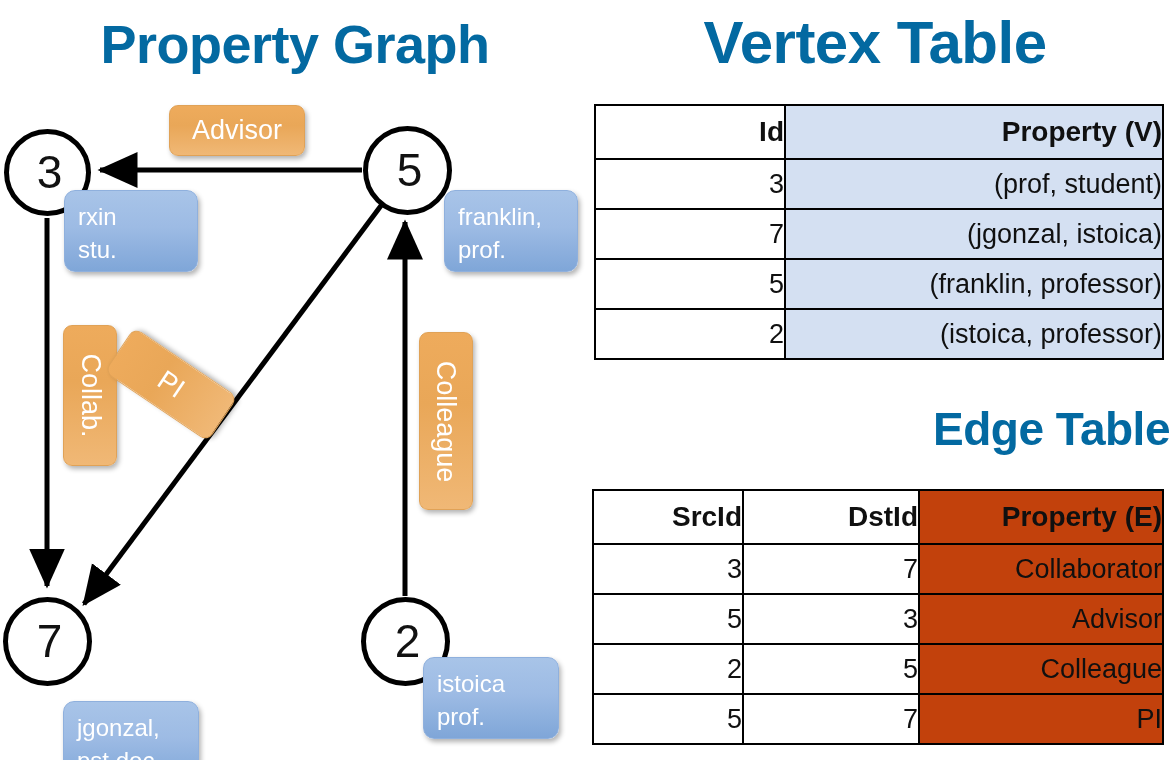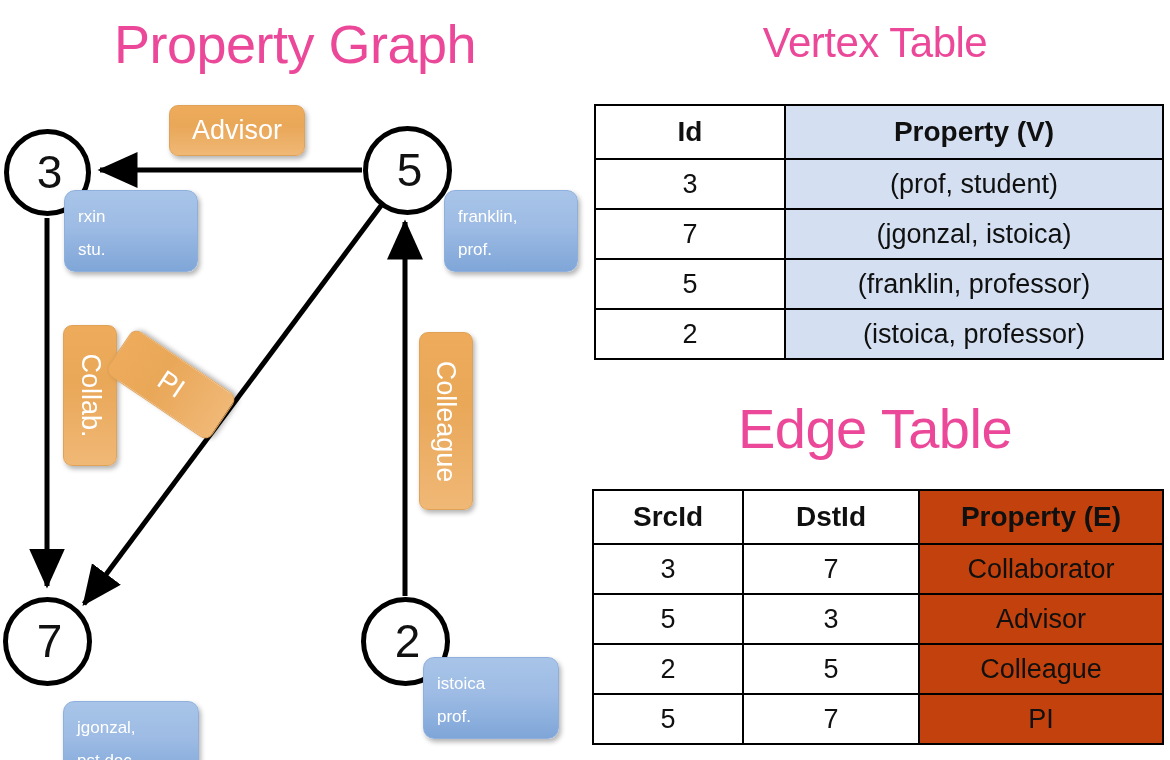--- a/index.html
+++ b/index.html
@@ -12,42 +12,42 @@
     height: 760px;
     position: relative;
     overflow: hidden;
     font-family: "Liberation Sans", sans-serif;
     color: #000;
   }
 
   
   .title {
     position: absolute;
-    font-weight: 400;
-    font-family: "Liberation Sans", sans-serif;
-    color: #ec4899;
+    font-weight: 700;
+    font-family: "Liberation Sans", sans-serif;
+    color: #0369a1;
     white-space: nowrap;
     letter-spacing: -0.5px;
   }
   #title-property-graph {
     left: 0; top: 14px; width: 590px;
     text-align: center;
     font-size: 54px;
     line-height: 60px;
   }
   #title-vertex-table {
     left: 580px; top: 14px; width: 590px;
     text-align: center;
-    font-size: 42px;
+    font-size: 60px;
     line-height: 58px;
   }
   #title-edge-table {
     left: 580px; top: 400px; width: 590px;
-    text-align: center;
-    font-size: 56px;
+    text-align: right;
+    font-size: 46px;
     line-height: 58px;
   }
 
   
   #graph-panel {
     position: absolute;
     left: 0; top: 0;
     width: 590px; height: 760px;
   }
   #graph-edges {
@@ -77,21 +77,21 @@
   }
 
   
   .prop-box {
     position: absolute;
     border-radius: 11px;
     background: linear-gradient(to bottom, #a8c4e8 0%, #9dbbe4 45%, #7fa6d8 100%);
     border: 1px solid #8fb0dd;
     box-shadow: 2px 3px 5px rgba(0,0,0,0.30);
     color: #ffffff;
-    font-size: 17px;
+    font-size: 24px;
     line-height: 33px;
     padding: 9px 10px 0 13px;
     box-sizing: border-box;
     font-family: "Liberation Sans", sans-serif;
   }
   .prop-box .ln { display: block; white-space: nowrap; }
 
   
   .edge-label {
     position: absolute;
@@ -120,21 +120,21 @@
 
   
   .tbl {
     position: absolute;
     border-collapse: collapse;
     table-layout: fixed;
     font-family: "Liberation Sans", sans-serif;
   }
   .tbl td, .tbl th {
     border: 2px solid #000;
-    text-align: center;
+    text-align: right;
     font-weight: 400;
     font-size: 27px;
     padding: 0;
     height: 48px;
     color: #101010;
   }
   .tbl th {
     font-weight: 700;
     font-size: 28px;
     height: 52px;

